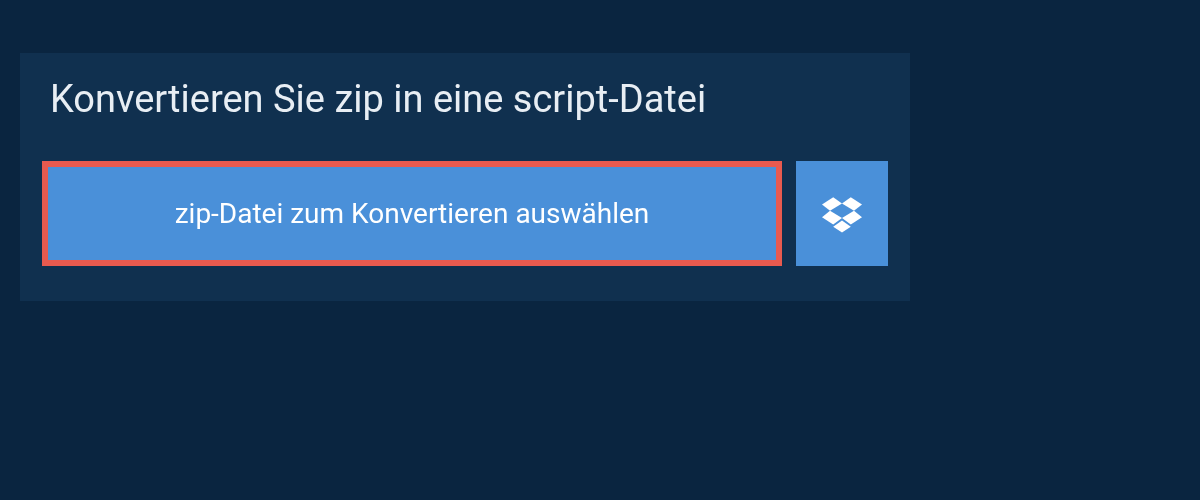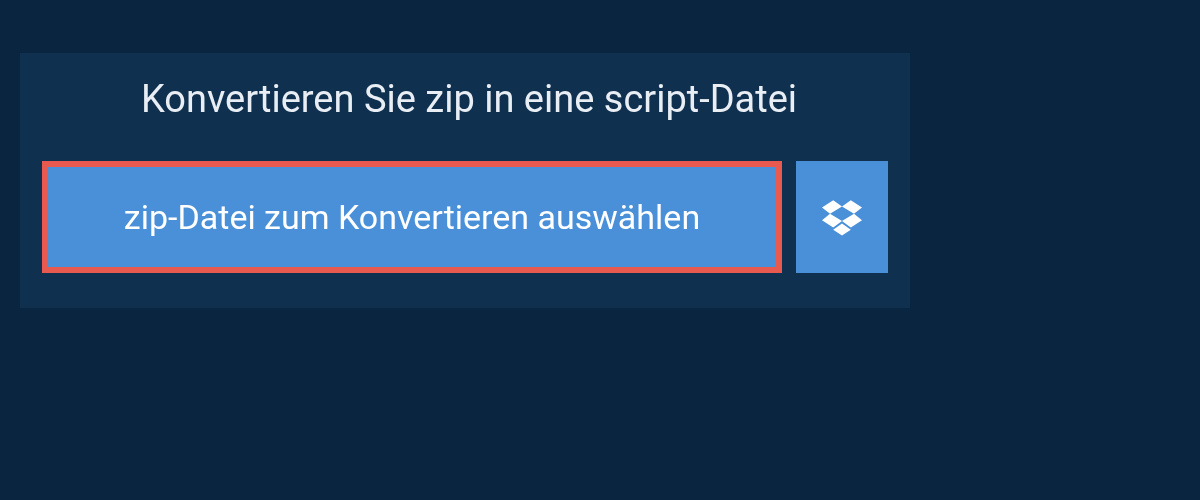--- a/index.html
+++ b/index.html
@@ -19,32 +19,31 @@
       width: 890px;
       margin-top: 53px;
       margin-left: 20px;
       padding-bottom: 35px;
     }
     .heading {
       color: #e8eef4;
       font-size: 38px;
       font-weight: 400;
       padding: 24px 22px 40px 30px;
-      text-align: center;
     }
     .button-row {
       display: flex;
       gap: 14px;
       padding: 0 22px;
     }
     .select-button {
       background-color: #4a90d9;
       border: 6px solid #e85a4f;
       color: #ffffff;
-      font-size: 34px;
+      font-size: 28px;
       font-weight: 400;
       padding: 30px 38px;
       cursor: pointer;
       text-align: center;
       flex: 0 0 auto;
       width: 740px;
       display: flex;
       align-items: center;
       justify-content: center;
     }

